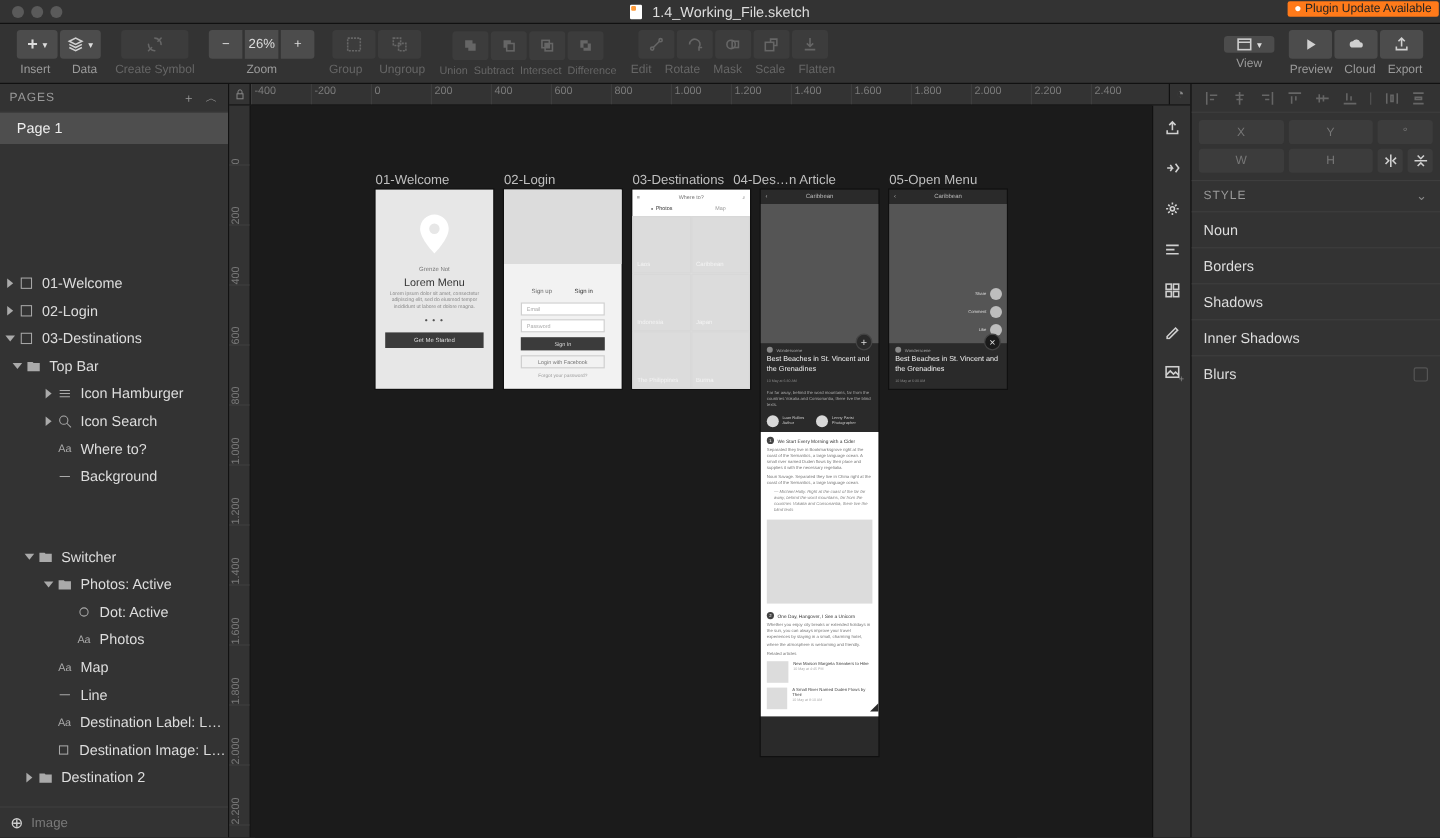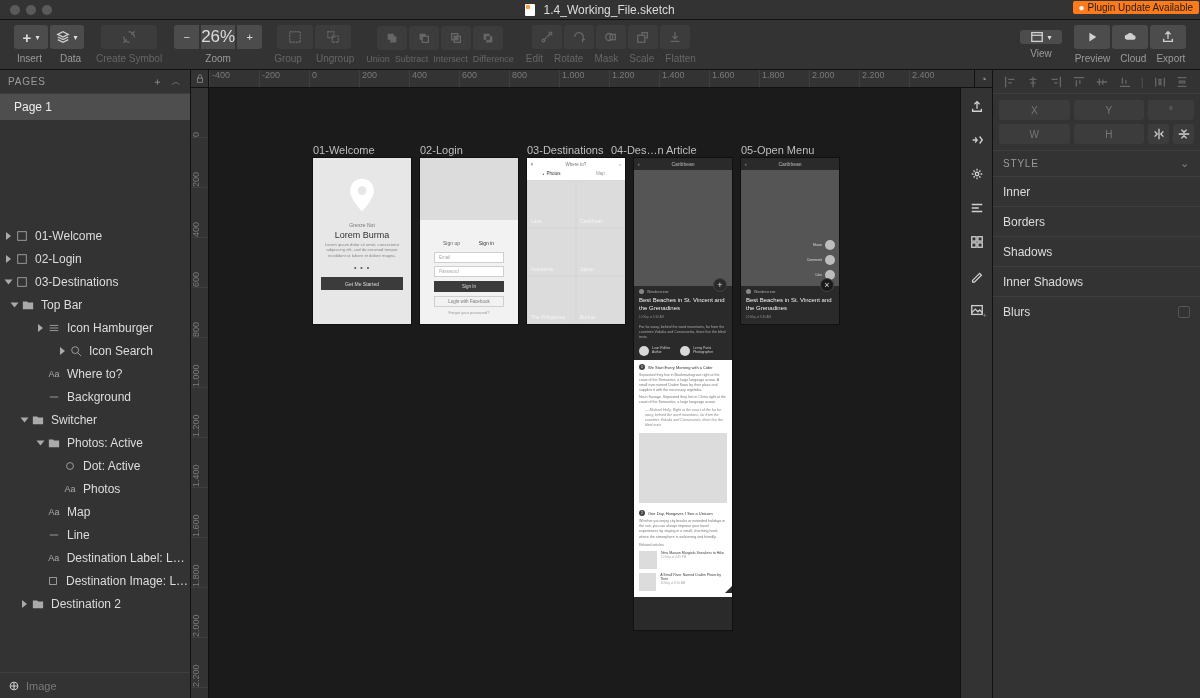--- a/index.html
+++ b/index.html
@@ -187,21 +187,21 @@
           <path d="M8 2a6 6 0 016 6M8 14a6 6 0 01-6-6" stroke-linecap="round"></path>
           <path d="M11 5l3-3M5 11l-3 3" stroke-linecap="round"></path>
         </svg>
       </div>
     <div class="tb-label off">Create Symbol</div>
   </div>
 
   <div class="tb-group">
     <div class="tb-row">
       <div class="tb-btn main" style="width:22px;border-radius:3px 0 0 3px">−</div>
-      <div class="tb-btn main" style="width:40px;border-radius:0;font-size:17px">26%</div>
+      <div class="tb-btn main" style="width:40px;border-radius:0;font-size:11px">26%</div>
       <div class="tb-btn main" style="width:22px;border-radius:0 3px 3px 0">+</div>
     </div>
     <div class="tb-label">Zoom</div>
   </div>
 
   <div class="tb-group">
     <div class="tb-row">
       <div class="tb-btn off med">
           <svg class="icon" viewBox="0 0 16 16">
             <rect x="2" y="2" width="12" height="12" stroke-dasharray="2 1"></rect>
@@ -386,21 +386,21 @@
         </div>
         <div class="layer-row" style="padding-left: 38px;">
           <span class="tri"></span>
           <span class="ly-icon">
             <svg viewBox="0 0 14 14" width="12" height="12" fill="none" stroke="#aaa">
               <path d="M2 4h10M2 7h10M2 10h10"></path>
             </svg>
           </span>
           <span class="ly-text">Icon Hamburger</span>
         </div>
-        <div class="layer-row" style="padding-left: 60px;">
+        <div class="layer-row" style="padding-left: 38px;">
           <span class="tri"></span>
           <span class="ly-icon">
             <svg viewBox="0 0 14 14" width="12" height="12" fill="none" stroke="#aaa">
               <circle cx="6" cy="6" r="4"></circle>
               <path d="M9 9l4 4"></path>
             </svg>
           </span>
           <span class="ly-text">Icon Search</span>
         </div>
         <div class="layer-row" style="padding-left: 38px;">
@@ -412,21 +412,21 @@
         </div>
         <div class="layer-row" style="padding-left: 38px;">
           <span style="width: 9px; display: inline-block;"></span>
           <span class="ly-icon">
             <svg viewBox="0 0 14 14" width="12" height="12" fill="none" stroke="#aaa">
               <path d="M2 7h10"></path>
             </svg>
           </span>
           <span class="ly-text">Background</span>
         </div>
-        <div class="layer-row" style="padding-left: 22px;">
+        <div class="layer-row" style="padding-left: 22px; margin-top: 44px;">
           <span class="tri open"></span>
           <span class="ly-icon">
             <svg viewBox="0 0 14 14" width="12" height="12" fill="#aaa">
               <path d="M1 3h5l1 1h6v8H1z"></path>
             </svg>
           </span>
           <span class="ly-text">Switcher</span>
         </div>
         <div class="layer-row" style="padding-left: 38px;">
           <span class="tri open"></span>
@@ -552,21 +552,21 @@
         </div>
       <div class="canvas" id="canvas">
 
         <div class="artboard-label" style="left:104px;top:56px">01-Welcome</div>
         <div class="artboard" style="left:104px;top:70px;width:98px;height:166px">
           <div class="pin"><svg viewBox="0 0 24 30">
                 <path d="M12 0C6 0 1 5 1 11c0 8 11 19 11 19s11-11 11-19C23 5 18 0 12 0z" fill="#fff"></path>
                 <circle cx="12" cy="11" r="4" fill="#e7e7e7"></circle>
               </svg></div>
           <div class="lorem-cap">Grenze Not</div>
-          <div class="lorem-title">Lorem Burma</div>
+          <div class="lorem-title">Lorem Menu</div>
           <div class="lorem-body">Lorem ipsum dolor sit amet, consectetur adipiscing elit, sed do eiusmod tempor incididunt ut labore et dolore magna.</div>
           <div class="dots">• • •</div>
           <div class="dark-btn">Get Me Started</div>
         </div>
 
         <div class="artboard-label" style="left:211px;top:56px">02-Login</div>
         <div class="artboard" style="left:211px;top:70px;width:98px;height:166px;background:#f2f2f2">
           <div style="height:62px;background:#dcdcdc"></div>
           <div class="tabs">
               <span>Sign up</span>
@@ -790,21 +790,21 @@
             </svg>
           </div>
       </div>
     </div>
     <div class="sec-hdr">
       <span>STYLE</span>
         <span class="chev">⌄</span>
     </div>
     <div id="style-panels">
         <div class="panel-row">
-          <span>Inner</span>
+          <span>Noun</span>
         </div>
         <div class="panel-row">
           <span>Borders</span>
         </div>
         <div class="panel-row">
           <span>Shadows</span>
         </div>
         <div class="panel-row">
           <span>Inner Shadows</span>
         </div>

